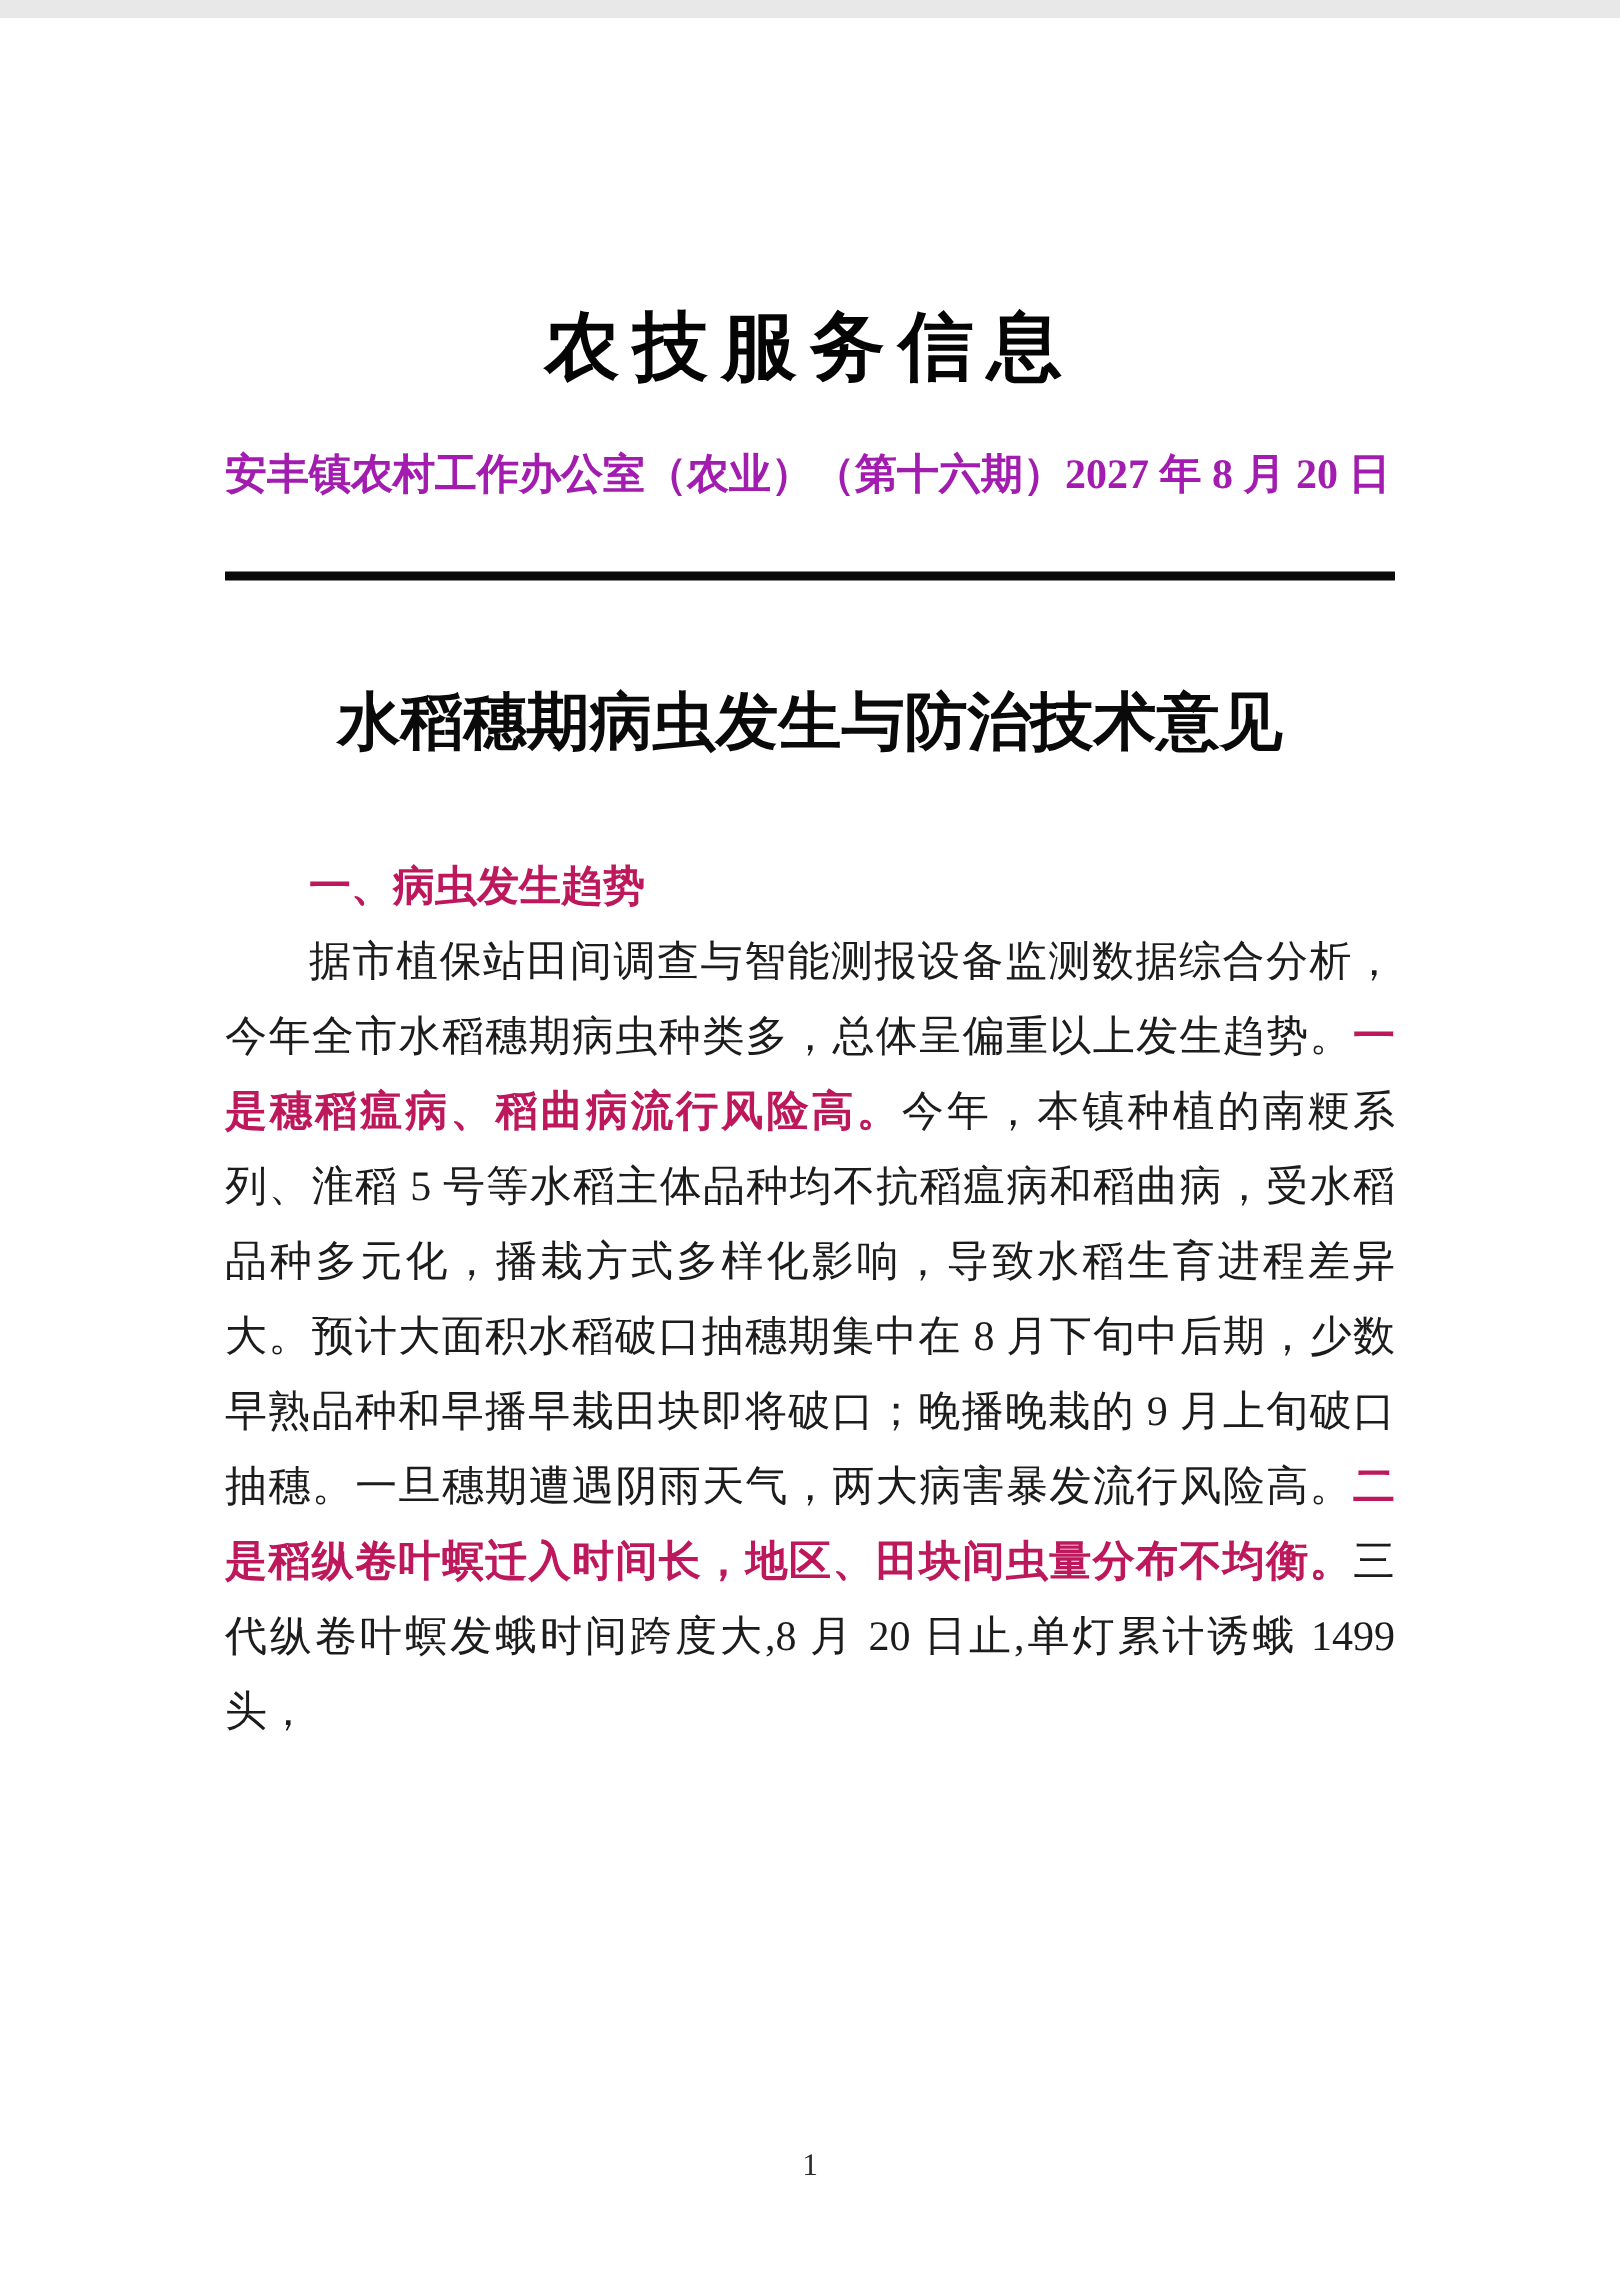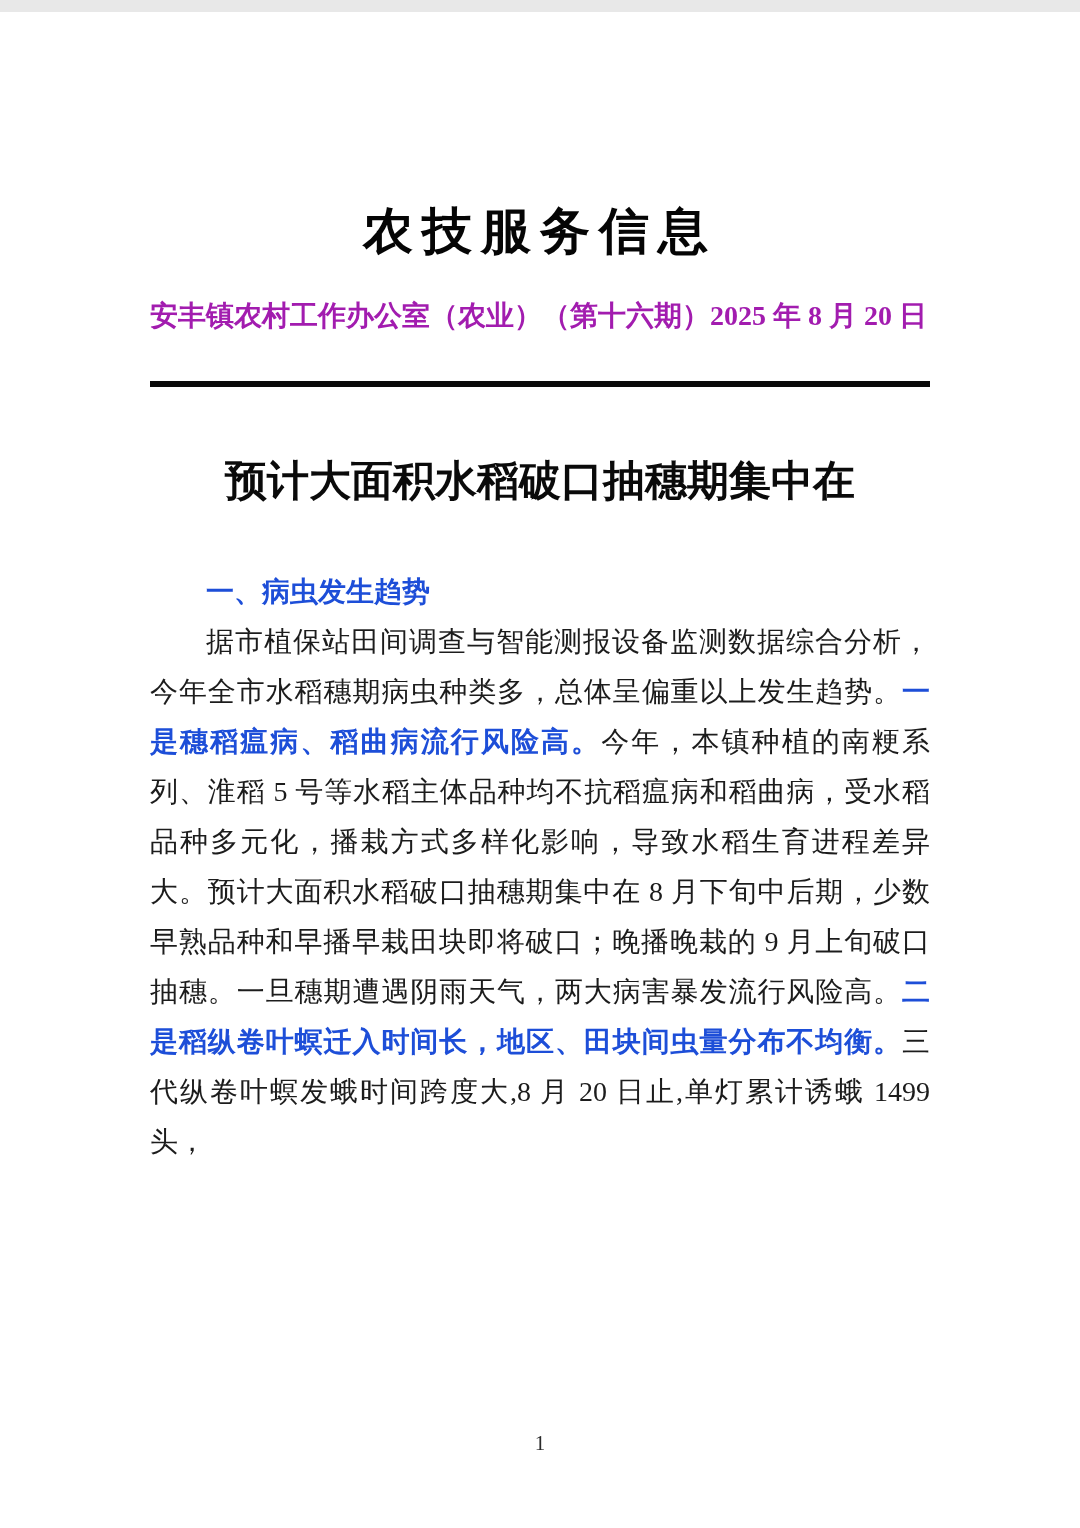--- a/index.html
+++ b/index.html
@@ -53,46 +53,46 @@
   .article-body {
     margin-top: 58px;
   }
   .para {
     font-size: 28px;
     line-height: 50px;
     text-align: justify;
     text-indent: 2em;
     color: #1c1c1c;
   }
-  .para .bold { font-weight: bold; color: #1d4ed8; }
+  .para .bold { font-weight: bold; color: #be185d; }
   .heading { font-weight: bold; color: #101010; }
   .page-number {
     position: absolute;
     left: 0; right: 0;
     bottom: 84px;
     text-align: center;
     font-size: 21px;
     color: #2b2b2b;
   }
 </style>
 </head>
 <body>
 
 <div class="page">
 
   <h1 class="bulletin-title">农技服务信息</h1>
 
   <div class="issue-line">
     <span>安丰镇农村工作办公室（农业）（第十六期）</span>
-    <span>2025 年 8 月 20 日</span>
+    <span>2027 年 8 月 20 日</span>
   </div>
 
   <hr class="divider">
 
-  <h2 class="article-title">预计大面积水稻破口抽穗期集中在</h2>
+  <h2 class="article-title">水稻穗期病虫发生与防治技术意见</h2>
 
   <div class="article-body">
       <div class="para heading"><span class="seg bold">一、病虫发生趋势</span></div>
       <div class="para"><span class="seg">据市植保站田间调查与智能测报设备监测数据综合分析，今年全市水稻穗期病虫种类多，总体呈偏重以上发生趋势。</span><span class="seg bold">一是穗稻瘟病、稻曲病流行风险高。</span><span class="seg">今年，本镇种植的南粳系列、淮稻 5 号等水稻主体品种均不抗稻瘟病和稻曲病，受水稻品种多元化，播栽方式多样化影响，导致水稻生育进程差异大。预计大面积水稻破口抽穗期集中在 8 月下旬中后期，少数早熟品种和早播早栽田块即将破口；晚播晚栽的 9 月上旬破口抽穗。一旦穗期遭遇阴雨天气，两大病害暴发流行风险高。</span><span class="seg bold">二是稻纵卷叶螟迁入时间长，地区、田块间虫量分布不均衡。</span><span class="seg">三代纵卷叶螟发蛾时间跨度大,8 月 20 日止,单灯累计诱蛾 1499 头，</span></div>
     </div>
 
   <div class="page-number">1</div>
 
 </div>
 

